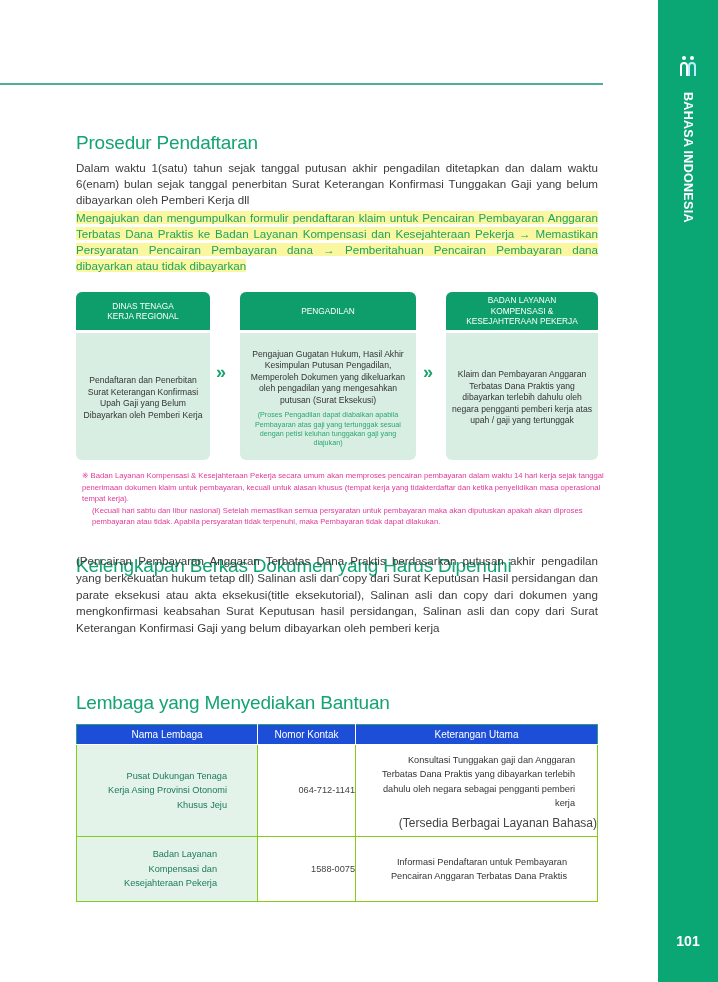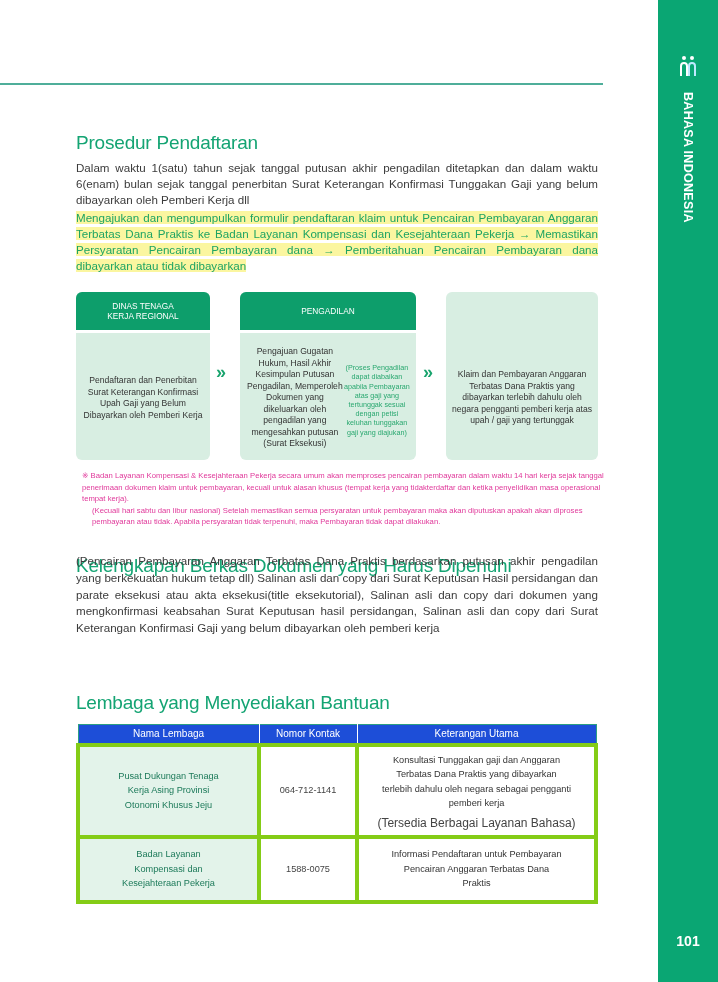--- a/index.html
+++ b/index.html
@@ -19,38 +19,38 @@
   .h-lembaga { top: 692px; }
 
   .para { position: absolute; left: 76px; width: 522px; font-size: 11.6px; line-height: 16px; color: #3b3b3b; text-align: justify; }
   .p1 { top: 160px; }
   .hl { position: absolute; left: 76px; top: 210px; width: 522px; font-size: 11.6px; line-height: 16px; color: #1ea463; text-align: justify; }
   .hl span { background: #fbf6a0; box-decoration-break: clone; -webkit-box-decoration-break: clone; }
   .p2 { top: 553px; line-height: 16.8px; }
 
   .flow-box { position: absolute; top: 292px; height: 168px; border-radius: 6px; overflow: hidden; background: #d8eee2; }
   .flow-box .fhead { height: 41px; background: #0d9e6b; color: #fff; font-size: 8.3px; line-height: 10.5px; text-align: center; display: flex; align-items: center; justify-content: center; border-bottom: 3px solid #ffffff; }
-  .flow-box .fbody { position: absolute; top: 44px; left: 0; right: 0; bottom: 0; display: flex; flex-direction: row; align-items: center; justify-content: center; text-align: center; padding: 0 6px; }
+  .flow-box .fbody { position: absolute; top: 44px; left: 0; right: 0; bottom: 0; display: flex; flex-direction: column; align-items: center; justify-content: center; text-align: center; padding: 0 6px; }
   .fbody .main { font-size: 8.6px; line-height: 11.5px; color: #333; }
   .fbody .sub { font-size: 7.2px; line-height: 9.2px; color: #2aa870; margin-top: 4px; }
   .box1 { left: 76px; width: 134px; }
   .box2 { left: 240px; width: 176px; }
   .box3 { left: 446px; width: 152px; }
   .arrow { position: absolute; top: 362px; color: #1aa46e; font-size: 18px; font-weight: bold; }
   .arrow1 { left: 216px; }
   .arrow2 { left: 423px; }
 
   .note { position: absolute; left: 76px; top: 470px; width: 525px; font-size: 7.7px; line-height: 11.5px; color: #e0389a; margin-left: 6px; }
   .note .line { padding-left: 10px; }
 
   table.help { position: absolute; left: 76px; top: 724px; width: 522px; border-collapse: collapse; font-size: 9.2px; }
   table.help th { background: #1d4ed8; color: #fff; font-weight: normal; font-size: 10px; height: 20px; border: 1px solid #ffffff; border-top: 1px solid #2c9e84; }
   table.help th:first-child { border-left: 1px solid #2c9e84; }
   table.help th:last-child { border-right: 1px solid #2c9e84; }
-  table.help td { border: 4px solid #84cc16; text-align: center; vertical-align: middle; line-height: 14.5px; color: #333; }
+  table.help td { border: 1px solid #84cc16; text-align: right; vertical-align: middle; line-height: 14.5px; color: #333; }
   table.help td.name { background: #e3f3ea; color: #1d7a5a; width: 181px; }
   table.help td.phone { width: 98px; color: #444; margin-left: 20px; }
   table.help td .small { font-size: 12px; line-height: 12px; color: #444; margin-top: 6px; }
   tr.r1 td { height: 92px; }
   tr.r2 td { height: 65px; }
 </style>
 </head>
 <body>
 
 <div class="sidebar">
@@ -85,20 +85,23 @@
     <span id="fh1">PENGADILAN</span>
   </div>
   <div class="fbody">
     <div class="main">Pengajuan Gugatan Hukum, Hasil Akhir Kesimpulan Putusan Pengadilan, Memperoleh Dokumen yang dikeluarkan oleh pengadilan yang mengesahkan putusan (Surat Eksekusi)</div>
     <div class="sub">(Proses Pengadilan dapat diabaikan apabila Pembayaran atas gaji yang tertunggak sesuai dengan petisi keluhan tunggakan gaji yang diajukan)</div>
   </div>
 </div>
 <div class="arrow arrow2">»</div>
 
 <div class="flow-box box3">
+  <div class="fhead">
+    <span id="fh2">BADAN LAYANAN<br>KOMPENSASI &amp;<br>KESEJAHTERAAN PEKERJA</span>
+  </div>
   <div class="fbody">
     <div class="main">Klaim dan Pembayaran Anggaran Terbatas Dana Praktis yang dibayarkan terlebih dahulu oleh negara pengganti pemberi kerja atas upah / gaji yang tertunggak</div>
   </div>
 </div>
 
 <div class="note">
   <div><span>※</span> <span>Badan Layanan Kompensasi &amp; Kesejahteraan Pekerja secara umum akan memproses pencairan pembayaran dalam waktu 14 hari kerja sejak tanggal penerimaan dokumen klaim untuk pembayaran, kecuali untuk alasan khusus (tempat kerja yang tidakterdaftar dan ketika penyelidikan masa operasional tempat kerja).</span></div>
   <div class="line">(Kecuali hari sabtu dan libur nasional) Setelah memastikan semua persyaratan untuk pembayaran maka akan diputuskan apakah akan diproses pembayaran atau tidak. Apabila persyaratan tidak terpenuhi, maka Pembayaran tidak dapat dilakukan.</div>
 </div>
 

